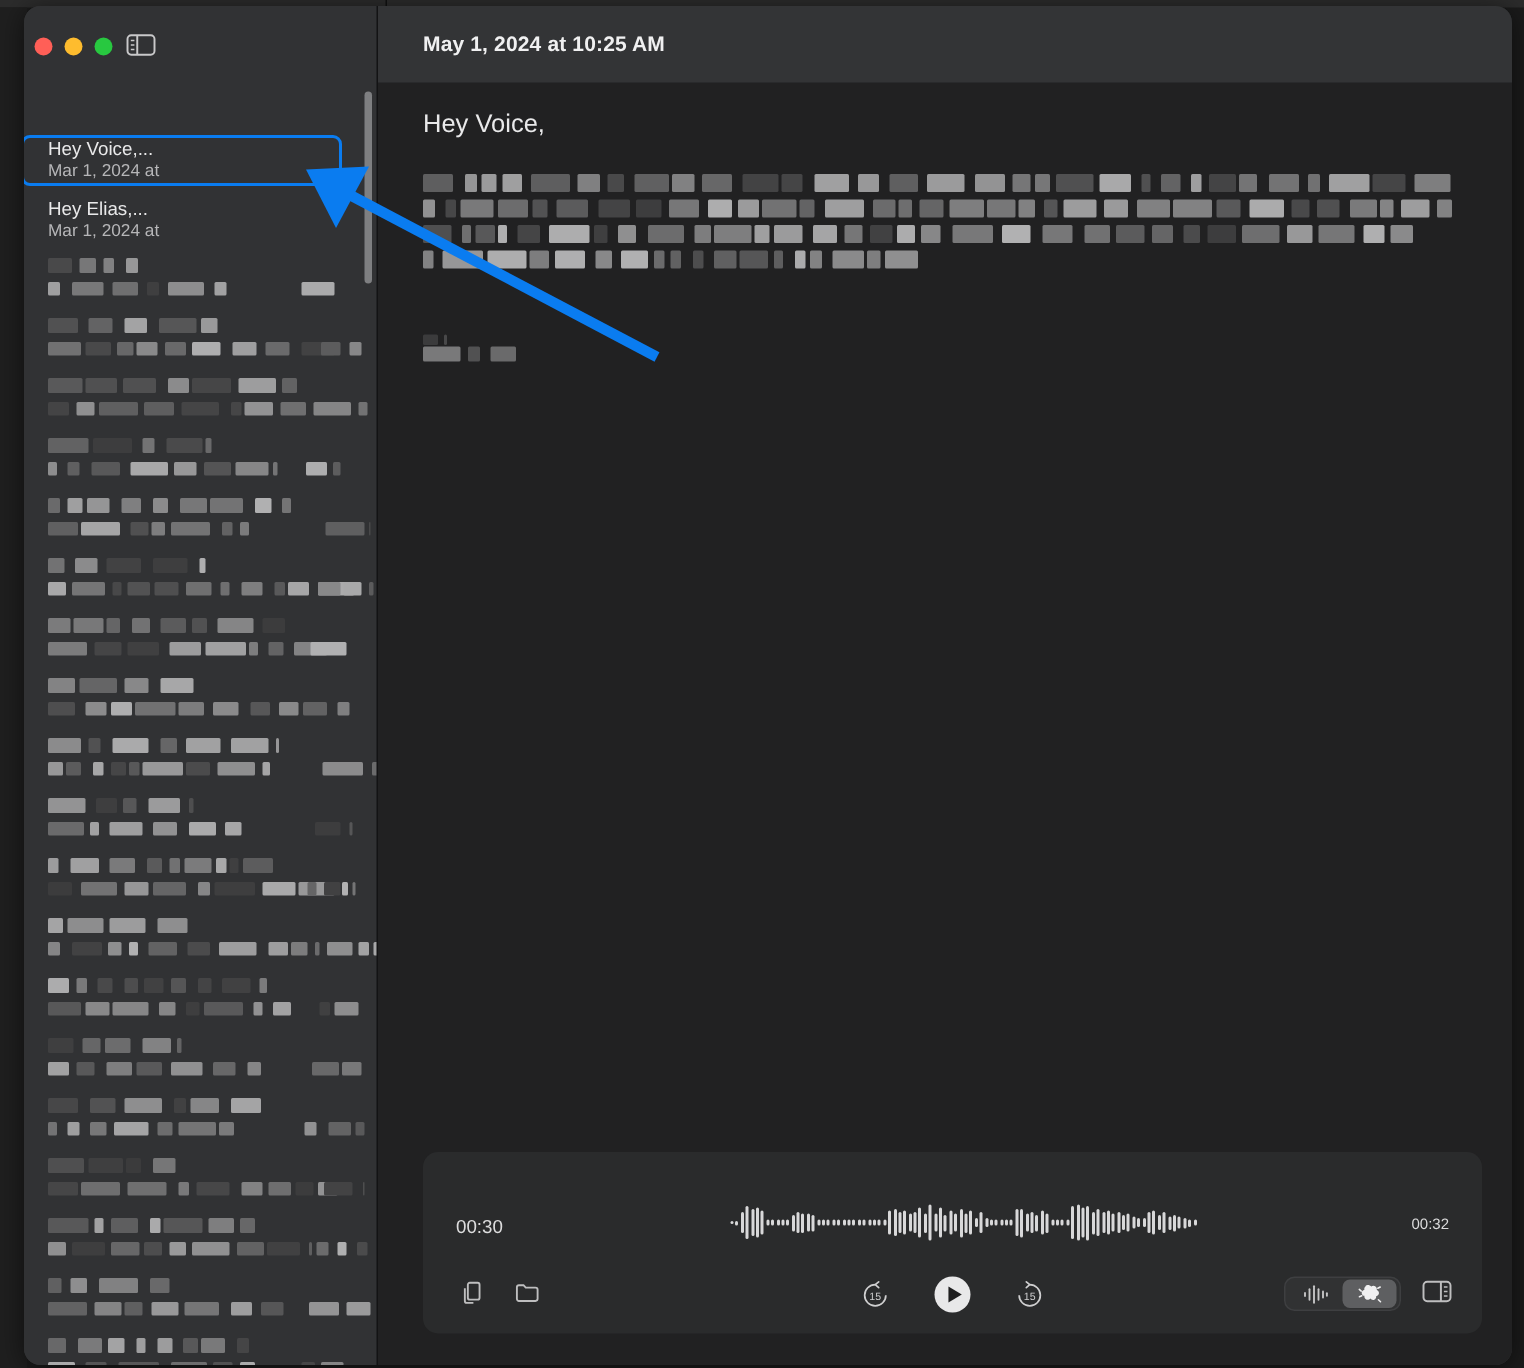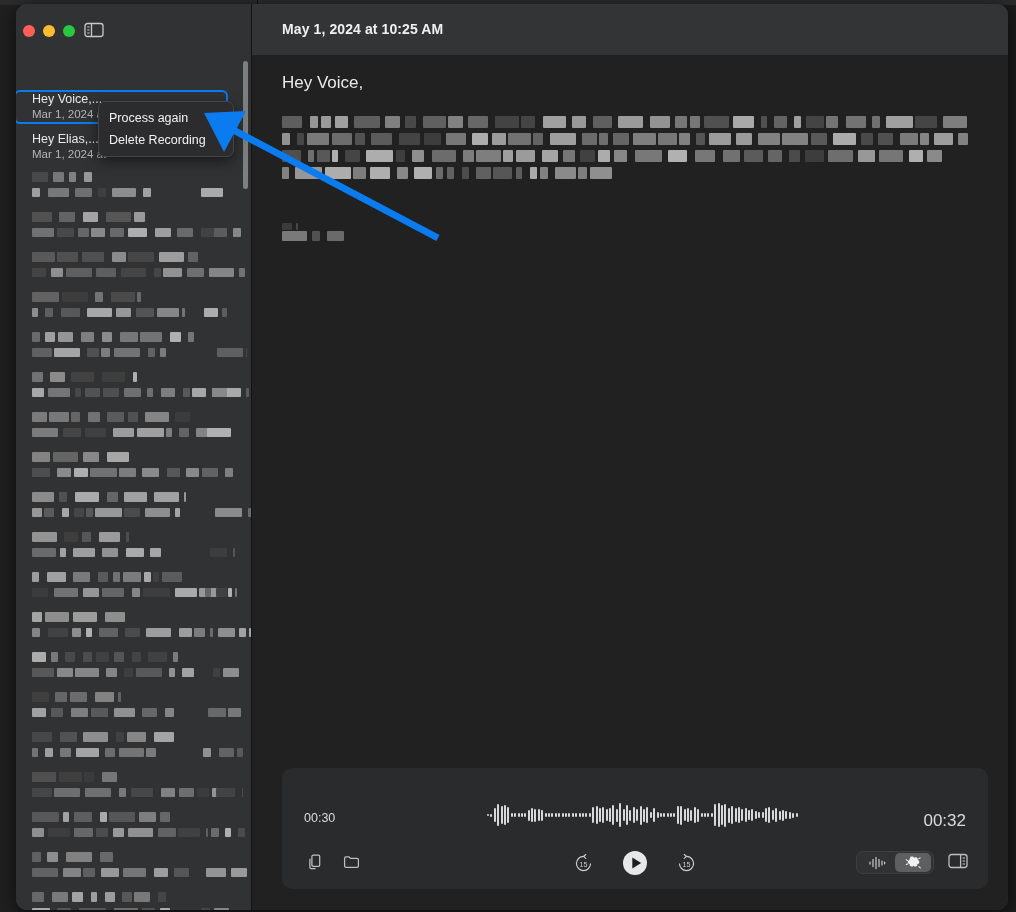--- a/index.html
+++ b/index.html
@@ -89,21 +89,21 @@
   .doc-body{position:absolute;left:30px;top:60px;width:692px;}
   .doc-sign{position:absolute;left:30px;top:168px;width:120px;}
   .pline{position:relative;height:17px;}
 
   
   .player{
     position:absolute;left:30px;top:764px;width:706px;height:121px;
     background:#2a2b2c;border-radius:10px;
   }
   .time-l{position:absolute;left:22px;top:43px;color:#dcdcdd;font-size:12.5px;}
-  .time-r{position:absolute;right:22px;top:43px;color:#dcdcdd;font-size:17px;}
+  .time-r{position:absolute;right:22px;top:43px;color:#dcdcdd;font-size:10px;}
   .wave{position:absolute;left:205px;top:26px;width:340px;height:42px;display:flex;align-items:center;gap:0px;}
   .wbar{width:2px;background:#d8d8d9;border-radius:1px;margin-right:1.4px;}
   .ctrl-left{position:absolute;left:24px;top:84px;display:flex;gap:16px;align-items:center;}
   .ctrl-center{position:absolute;left:0;top:82px;width:706px;display:flex;justify-content:center;align-items:center;gap:28px;}
   .ctrl-right{position:absolute;right:20px;top:83px;display:flex;align-items:center;gap:14px;}
   .seg2{
     display:flex;align-items:center;background:#313233;border-radius:7px;padding:2px;
     border:1px solid #3e3f41;height:23px;box-sizing:border-box;
   }
   .seg2-btn{
@@ -826,23 +826,19 @@
               <line x1="14.6" y1="8" x2="17" y2="8" stroke-width="1.1"></line>
               <line x1="14.6" y1="11" x2="17" y2="11" stroke-width="1.1"></line>
             </svg>
           </span>
         </div>
       </div>
 
     </div>
   </div>
 
-  <div class="ctxmenu">
-    <div class="ctxitem">Process again</div>
-    <div class="ctxitem">Delete Recording</div>
-  </div>
 
   <svg class="arrow" viewBox="0 0 1016 912">
     <line id="arrow-shaft" x1="438" y1="238" x2="222" y2="124" stroke="#0a7cf0" stroke-width="7" stroke-linecap="butt"></line>
     <polygon id="arrow-head" points="204,113 246,111 224,152" fill="#0a7cf0"></polygon>
   </svg>
 
 </div>
 
 </body></html>

